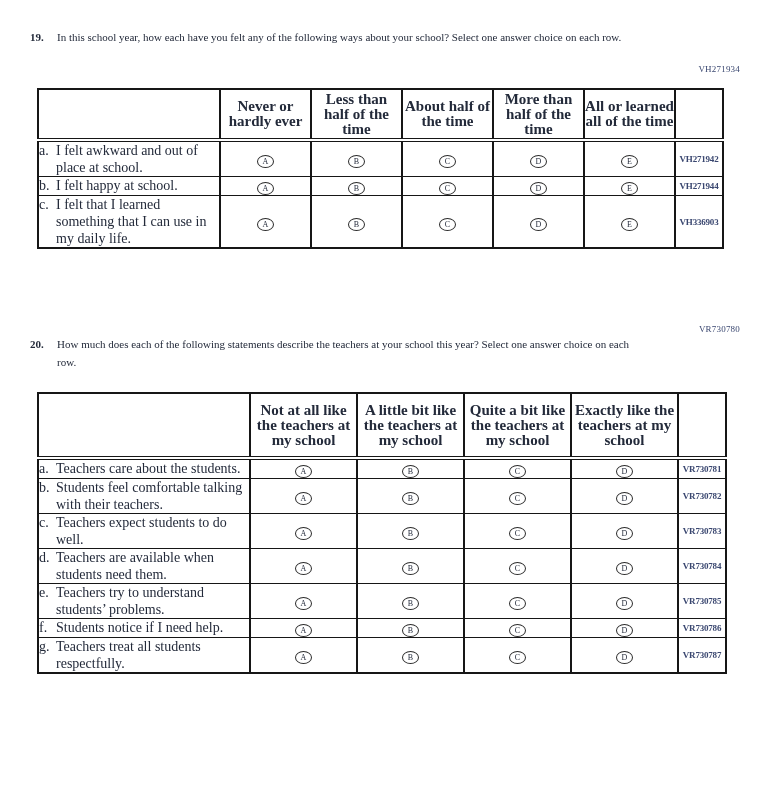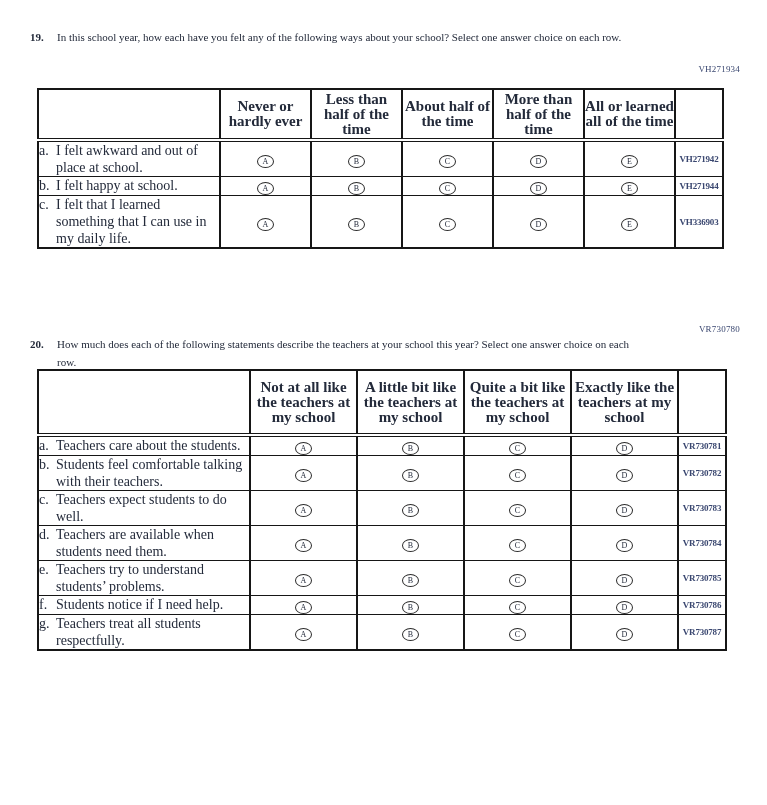--- a/index.html
+++ b/index.html
@@ -80,21 +80,21 @@
     text-align:center;
     vertical-align:middle;
     font-size:9px;
     color:#3a4770;
     letter-spacing:-.2px;
     padding:0 1px;
     font-weight:bold;
   }
   #t19 { top:88px; left:37px; }
   #t19 th.col-head { height:48px; }
-  #t20 { top:369px; left:37px; }
+  #t20 { top:392px; left:37px; }
   #t20 th.col-head { height:62px; }
 </style>
 </head>
 <body>
 
 <div class="var-code" style="top:16px; right:27px;margin-top:48px;">VH271934</div>
 
 <div class="prompt" style="top:29px; left:30px;">
   <span class="qnum">19.</span>
   <span class="qtext"><span>In this school year, how each have you felt any of the following ways about your school? Select </span><span class="bold-word">one</span><span> answer choice on each row.</span></span>

